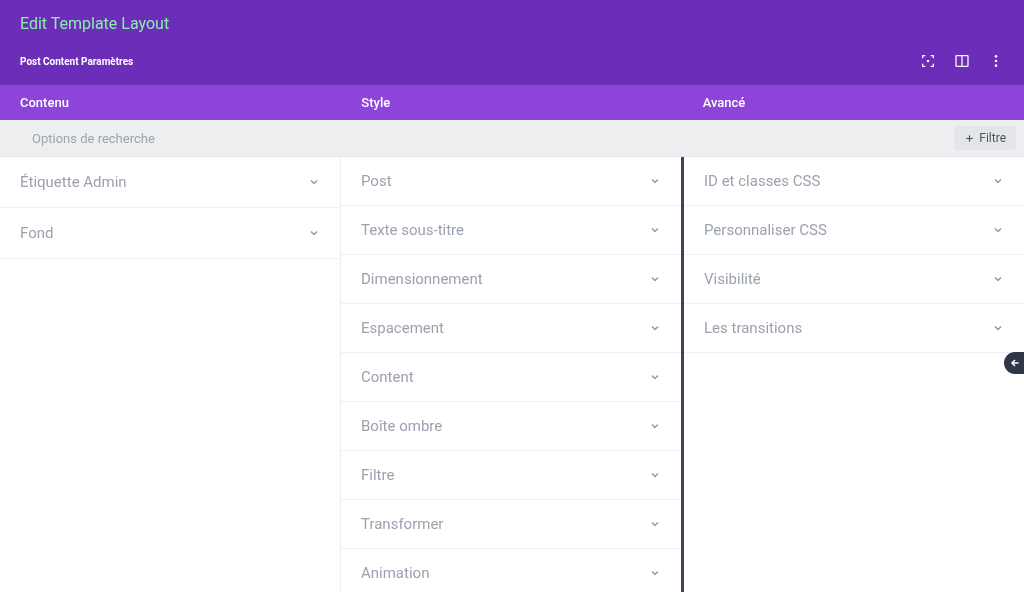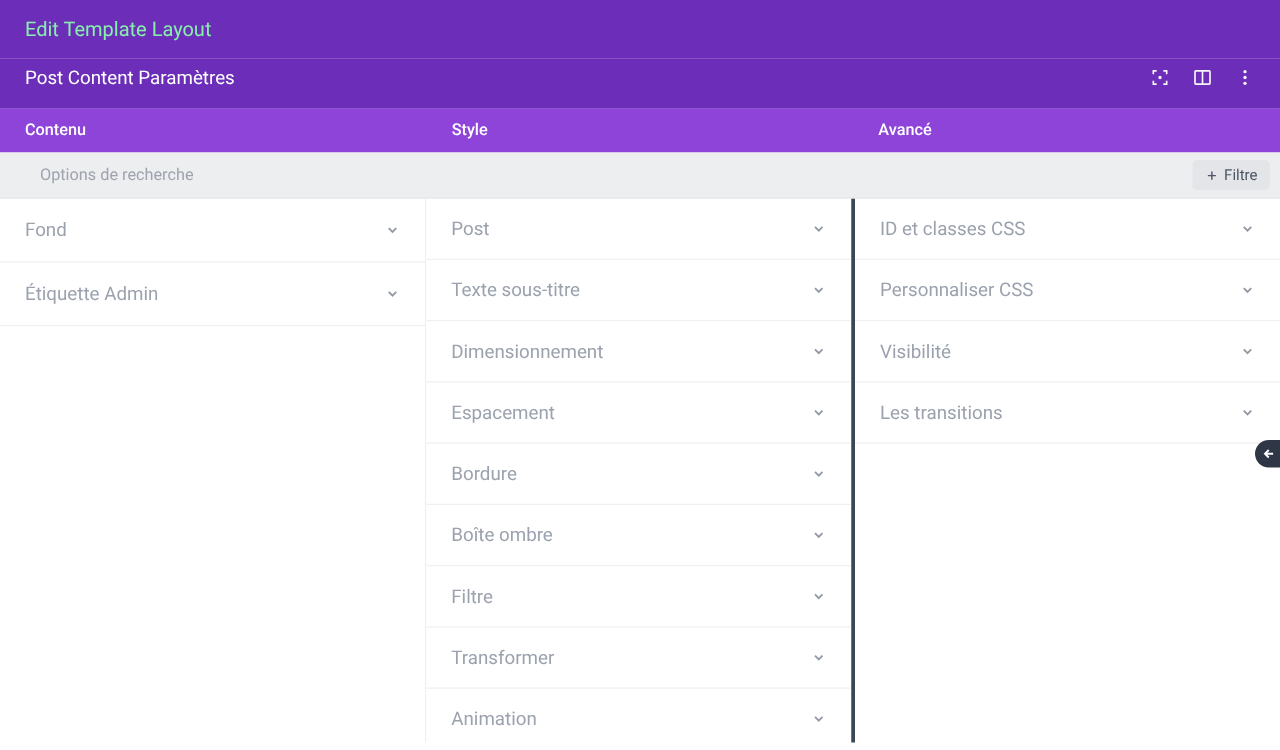--- a/index.html
+++ b/index.html
@@ -13,22 +13,22 @@
   }
   .header-sub {
     background: #6c2eb9;
     color: #fff;
     padding: 6px 20px 16px 20px;
     display: flex;
     justify-content: space-between;
     align-items: center;
   }
   .header-sub-title {
-    font-size: 15px;
-    font-weight: 400;
+    font-size: 10px;
+    font-weight: 700;
   }
   .header-actions {
     display: flex;
     gap: 18px;
     align-items: center;
   }
   .header-icon {
     width: 16px;
     height: 16px;
     display: inline-flex;
@@ -168,27 +168,27 @@
           <line x1="5" y1="12" x2="19" y2="12"></line>
         </svg>
     <span>Filtre</span>
   </div>
 </div>
 
 <div class="columns">
 
   <div class="col">
     <div class="item">
+      <span>Étiquette Admin</span>
+      <svg class="chev" viewBox="0 0 24 24" fill="none" stroke="#3b4758" stroke-width="3">
+            <polyline points="6 9 12 15 18 9"></polyline>
+          </svg>
+    </div>
+    <div class="item">
       <span>Fond</span>
-      <svg class="chev" viewBox="0 0 24 24" fill="none" stroke="#3b4758" stroke-width="3">
-            <polyline points="6 9 12 15 18 9"></polyline>
-          </svg>
-    </div>
-    <div class="item">
-      <span>Étiquette Admin</span>
       <svg class="chev" viewBox="0 0 24 24" fill="none" stroke="#3b4758" stroke-width="3">
             <polyline points="6 9 12 15 18 9"></polyline>
           </svg>
     </div>
   </div>
 
   <div class="col">
     <div class="col-scroll">
       <div class="item item2">
         <span>Post</span>
@@ -208,21 +208,21 @@
               <polyline points="6 9 12 15 18 9"></polyline>
             </svg>
       </div>
       <div class="item item2">
         <span>Espacement</span>
         <svg class="chev" viewBox="0 0 24 24" fill="none" stroke="#3b4758" stroke-width="3">
               <polyline points="6 9 12 15 18 9"></polyline>
             </svg>
       </div>
       <div class="item item2">
-        <span>Bordure</span>
+        <span>Content</span>
         <svg class="chev" viewBox="0 0 24 24" fill="none" stroke="#3b4758" stroke-width="3">
               <polyline points="6 9 12 15 18 9"></polyline>
             </svg>
       </div>
       <div class="item item2">
         <span>Boîte ombre</span>
         <svg class="chev" viewBox="0 0 24 24" fill="none" stroke="#3b4758" stroke-width="3">
               <polyline points="6 9 12 15 18 9"></polyline>
             </svg>
       </div>

